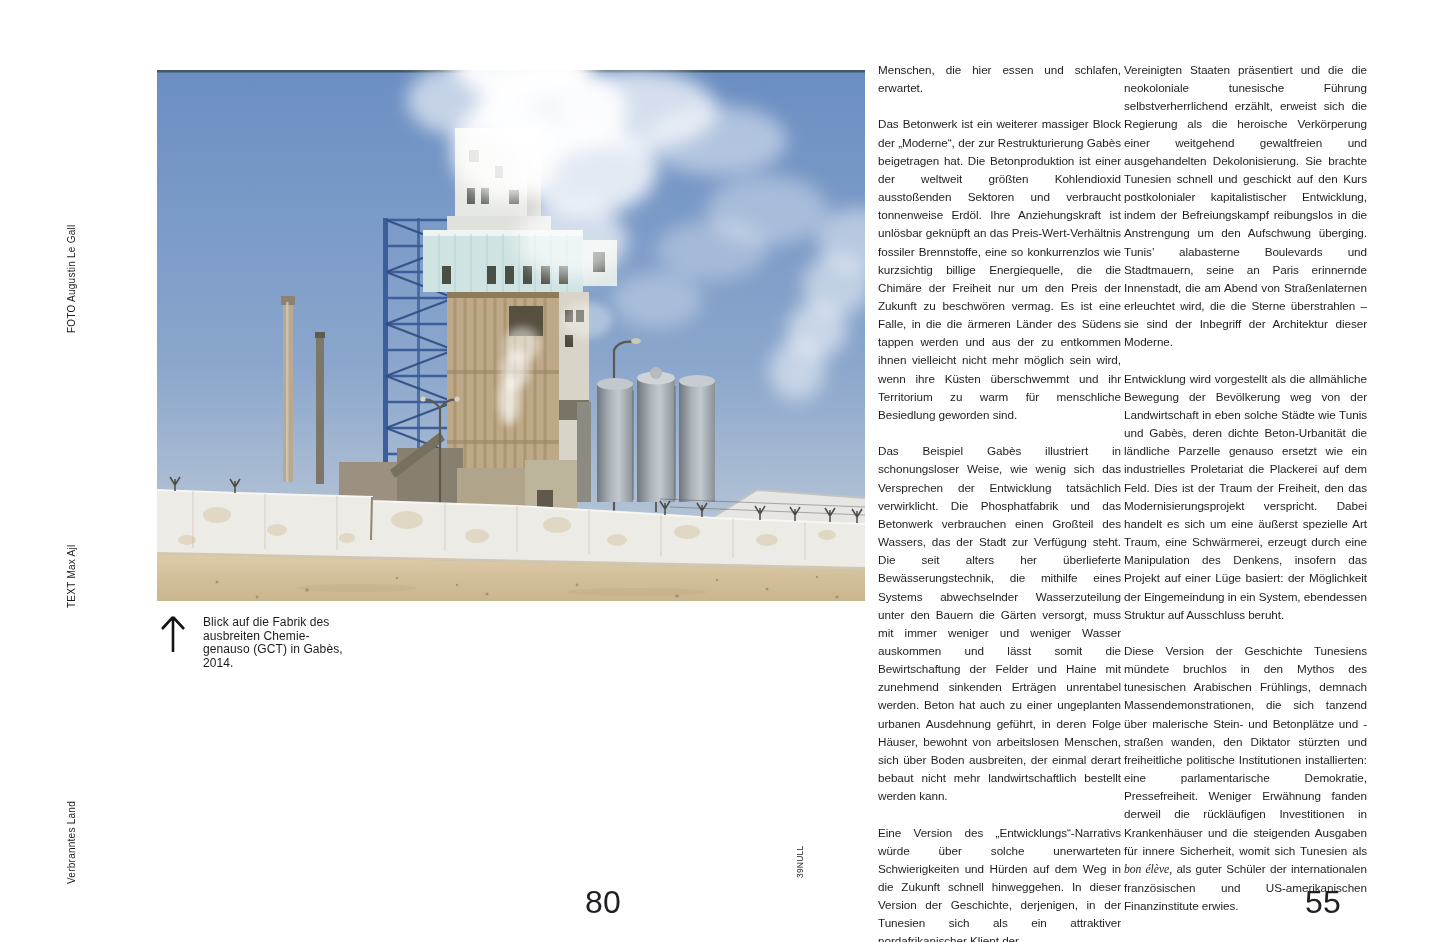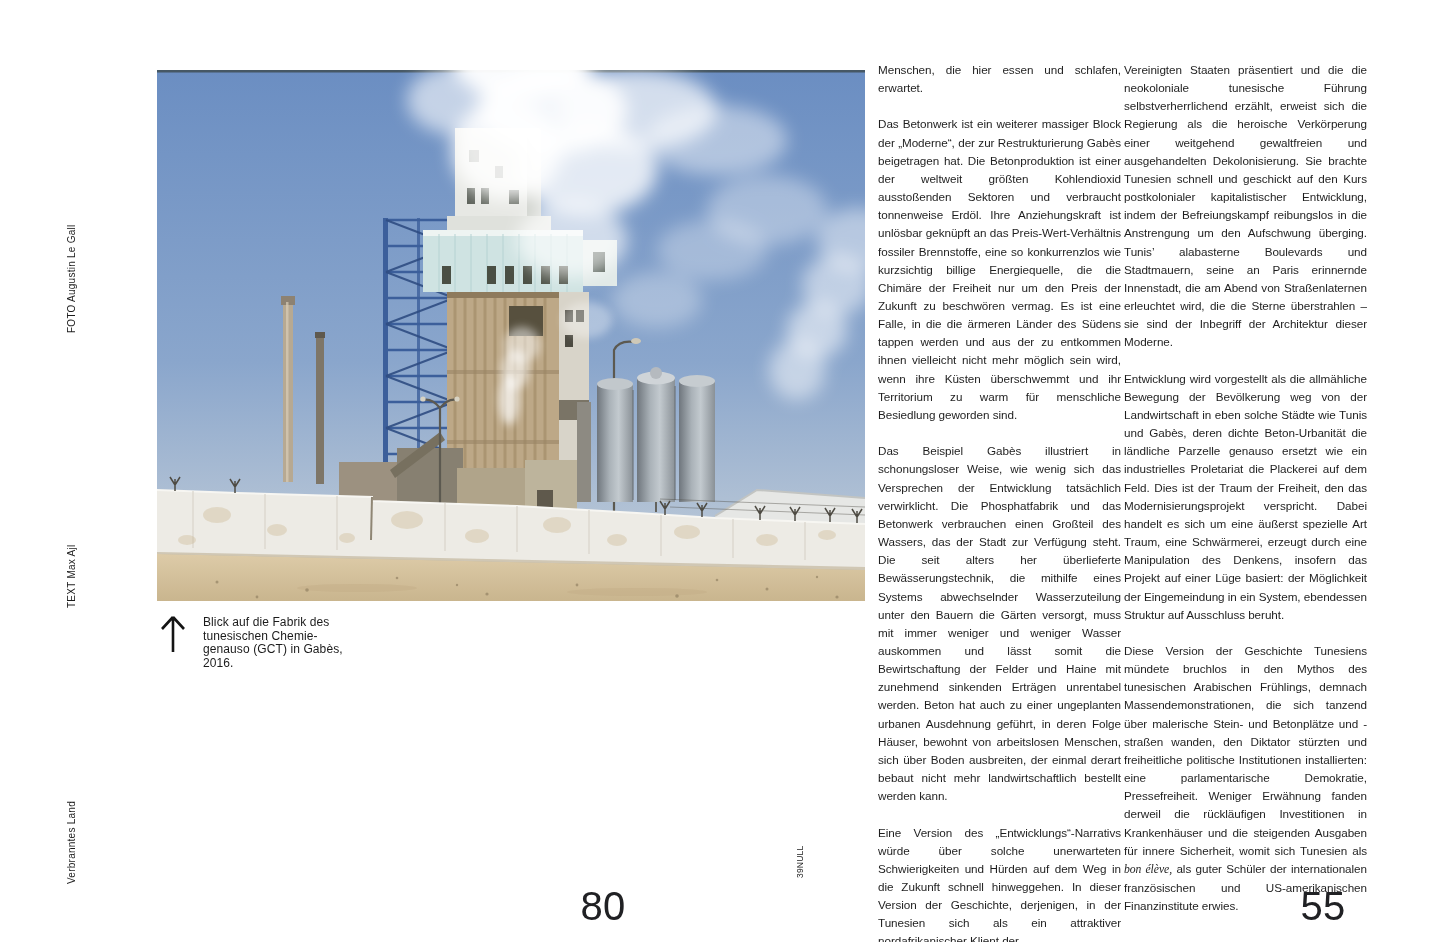--- a/index.html
+++ b/index.html
@@ -41,21 +41,21 @@
     hyphens:auto;-webkit-hyphens:auto;
   }
   .col-1{left:878px;}
   .col-2{left:1124px;}
   .col p{margin:0 0 18.15px 0;}
   .col p:last-child{margin-bottom:0;}
   .it{font-style:italic;font-family:Liberation Serif, serif;}
   
   .pagenum{
     position:absolute;top:884px;width:80px;text-align:center;
-    font-size:40px;font-weight:500;color:#202124;letter-spacing:.3px;
+    font-size:32px;font-weight:500;color:#202124;letter-spacing:.3px;
   }
   .pagenum.left{left:563px;}
   .pagenum.right{left:1283px;}
 </style>
 </head>
 <body>
 
 <div class="vlabel" style="left:66px;top:333px;">FOTO Augustin Le Gall</div>
 <div class="vlabel" style="left:66px;top:608px;">TEXT Max Ajl</div>
 <div class="vlabel" style="left:66px;top:884px;">Verbranntes Land</div>
@@ -260,23 +260,23 @@
       <ellipse cx="430" cy="250" rx="25" ry="18" opacity="0.35"></ellipse>
     </g>
   </svg>
 </div>
 
 <svg class="caption-arrow" viewBox="0 0 30 42">
   <path d="M15,40 V5 M15,5 L4,17 M15,5 L26,17" stroke="#141414" stroke-width="2.6" fill="none"></path>
 </svg>
 <div class="caption">
   <div>Blick auf die Fabrik des</div>
-  <div>tunesischen Chemie-</div>
+  <div>ausbreiten Chemie-</div>
   <div>genauso (GCT) in Gabès,</div>
-  <div>2016.</div>
+  <div>2014.</div>
 </div>
 
 <div class="col col-1">
     <p><span>Menschen, die hier essen und schlafen, erwartet.</span></p>
     <p><span>Das Betonwerk ist ein weiterer massiger Block der „Moderne“, der zur Restrukturierung Gabès beigetragen hat. Die Betonproduktion ist einer der weltweit größten Kohlendioxid ausstoßenden Sektoren und verbraucht tonnenweise Erdöl. Ihre Anziehungskraft ist unlösbar geknüpft an das Preis-Wert-Verhältnis fossiler Brennstoffe, eine so konkurrenzlos wie kurzsichtig billige Energiequelle, die die Chimäre der Freiheit nur um den Preis der Zukunft zu beschwören vermag. Es ist eine Falle, in die die ärmeren Länder des Südens tappen werden und aus der zu entkommen ihnen vielleicht nicht mehr möglich sein wird, wenn ihre Küsten überschwemmt und ihr Territorium zu warm für menschliche Besiedlung geworden sind.</span></p>
     <p><span>Das Beispiel Gabès illustriert in schonungsloser Weise, wie wenig sich das Versprechen der Entwicklung tatsächlich verwirklicht. Die Phosphatfabrik und das Betonwerk verbrauchen einen Großteil des Wassers, das der Stadt zur Verfügung steht. Die seit alters her überlieferte Bewässerungstechnik, die mithilfe eines Systems abwechselnder Wasserzuteilung unter den Bauern die Gärten versorgt, muss mit immer weniger und weniger Wasser auskommen und lässt somit die Bewirtschaftung der Felder und Haine mit zunehmend sinkenden Erträgen unrentabel werden. Beton hat auch zu einer ungeplanten urbanen Ausdehnung geführt, in deren Folge Häuser, bewohnt von arbeitslosen Menschen, sich über Boden ausbreiten, der einmal derart bebaut nicht mehr landwirtschaftlich bestellt werden kann.</span></p>
     <p><span>Eine Version des „Entwicklungs“-Narrativs würde über solche unerwarteten Schwierigkeiten und Hürden auf dem Weg in die Zukunft schnell hinweggehen. In dieser Version der Geschichte, derjenigen, in der Tunesien sich als ein attraktiver nordafrikanischer Klient der</span></p>
   </div>
 <div class="col col-2">
     <p><span>Vereinigten Staaten präsentiert und die die neokoloniale tunesische Führung selbstverherrlichend erzählt, erweist sich die Regierung als die heroische Verkörperung einer weitgehend gewaltfreien und ausgehandelten Dekolonisierung. Sie brachte Tunesien schnell und geschickt auf den Kurs postkolonialer kapitalistischer Entwicklung, indem der Befreiungskampf reibungslos in die Anstrengung um den Aufschwung überging. Tunis’ alabasterne Boulevards und Stadtmauern, seine an Paris erinnernde Innenstadt, die am Abend von Straßenlaternen erleuchtet wird, die die Sterne überstrahlen – sie sind der Inbegriff der Architektur dieser Moderne.</span></p>

